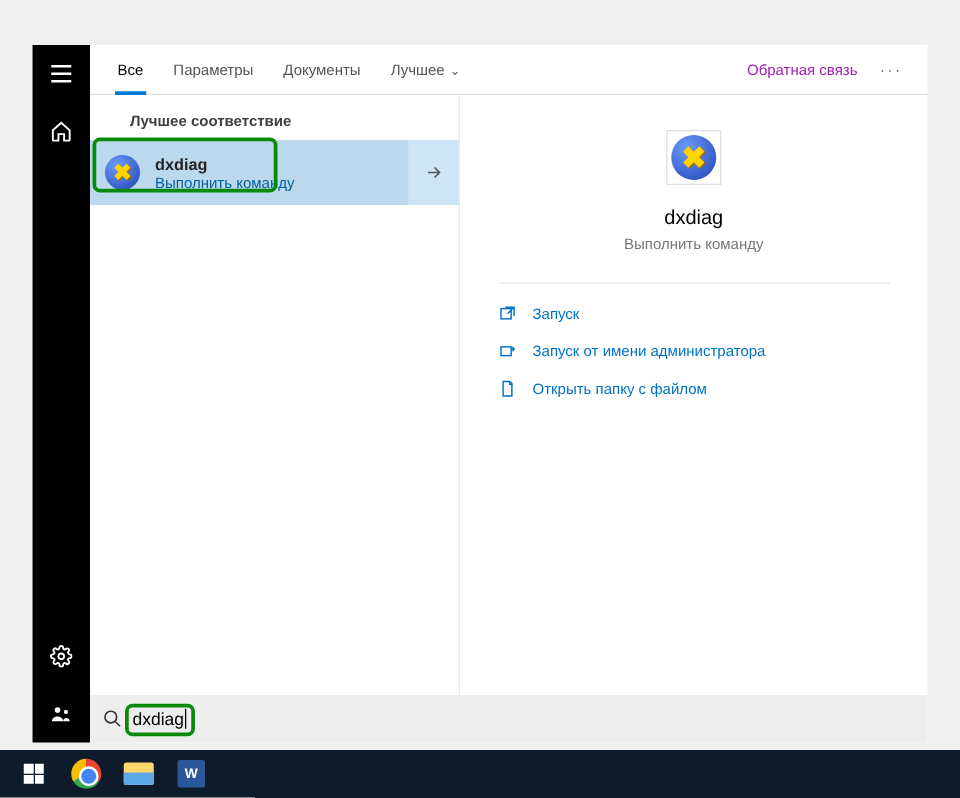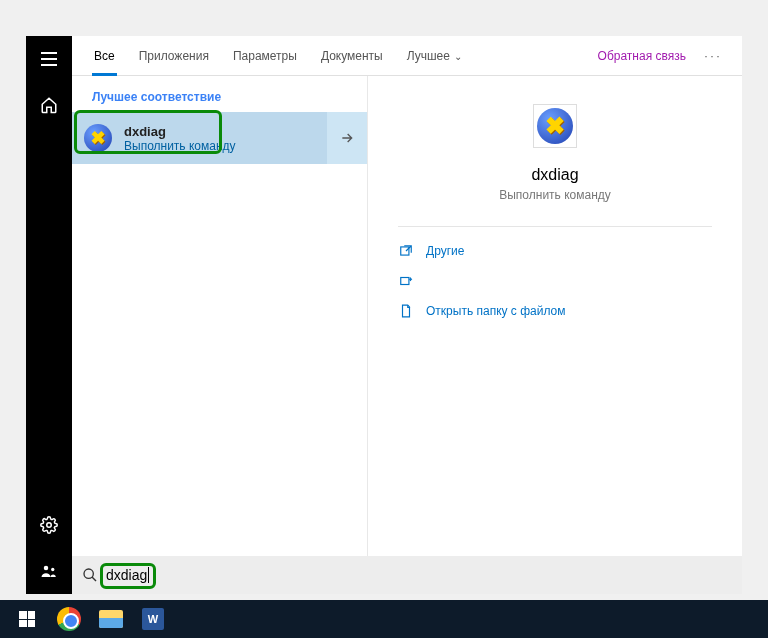--- a/index.html
+++ b/index.html
@@ -22,21 +22,21 @@
 .tab { padding: 0 12px; height: 40px; line-height: 40px; cursor: pointer; position: relative; }
 .tab.active { color: #000; font-weight: 500; }
 .tab.active::after { content: ""; position: absolute; bottom: 0; left: 10px; right: 10px; height: 3px; background: #0078d4; }
 .tab-chevron { margin-left: 4px; font-size: 10px; }
 .tabs-spacer { flex: 1; }
 .feedback { font-size: 12px; color: #a21caf; padding: 0 8px; cursor: pointer; }
 .more-dots { padding: 0 10px; color: #555; cursor: pointer; letter-spacing: 2px; }
 
 .content { flex: 1; display: flex; overflow: hidden; }
 .results { width: 295px; padding-top: 10px; }
-.section-title { font-size: 12px; font-weight: 600; padding: 4px 20px 8px; color: #3b82f6; }
+.section-title { font-size: 12px; font-weight: 600; padding: 4px 32px 8px; color: #404040; }
 .result-row { display: flex; align-items: stretch; height: 52px; }
 .result-item { flex: 1; display: flex; align-items: center; padding: 0 10px; background: #bcd8ec; cursor: pointer; position: relative; }
 .result-icon { width: 32px; height: 32px; display: flex; align-items: center; justify-content: center; margin-right: 10px; }
 .result-text { display: flex; flex-direction: column; }
 .result-title { font-size: 13px; font-weight: 700; color: #222; }
 .result-subtitle { font-size: 12px; color: #0060a0; }
 .highlight-box { position: absolute; border: 3px solid #0a8a0a; border-radius: 6px; pointer-events: none; }
 .hl1 { top: -2px; left: 2px; width: 148px; height: 44px; }
 .result-arrow { width: 40px; background: #cde5f4; display: flex; align-items: center; justify-content: center; color: #555; cursor: pointer; }
 
@@ -105,21 +105,20 @@
             <circle cx="17" cy="10" r="2.2"></circle>
             <path d="M14 20c0-2 1.5-3.5 3.5-3.5S21 18 21 20"></path>
           </svg>
       </div>
     </div>
   </div>
 
   <div class="main">
     <div class="tabs">
       <div class="tab active">Все</div>
-      <div class="tab">Приложения</div>
       <div class="tab">Параметры</div>
       <div class="tab">Документы</div>
       <div class="tab"><span>Лучшее</span><span class="tab-chevron">⌄</span></div>
       <div class="tabs-spacer"></div>
       <div class="feedback">Обратная связь</div>
       <div class="more-dots">···</div>
     </div>
 
     <div class="content">
       <div class="results">
@@ -155,29 +154,30 @@
         <div class="detail-sub">Выполнить команду</div>
         <div class="detail-divider"></div>
         <div class="action-list">
           <div class="action">
             <span class="action-icon">
               <svg width="14" height="14" viewBox="0 0 24 24" fill="none" stroke="#0072c6" stroke-width="2">
                   <rect x="3" y="5" width="14" height="14"></rect>
                   <path d="M9 3h12v12M21 3l-9 9"></path>
                 </svg>
             </span>
-            <span>Другие</span>
+            <span>Запуск</span>
           </div>
           <div class="action">
             <span class="action-icon">
               <svg width="14" height="14" viewBox="0 0 24 24" fill="none" stroke="#0072c6" stroke-width="2">
                   <rect x="3" y="6" width="14" height="12"></rect>
                   <path d="M17 9h4l-2-3M21 9l-2 3"></path>
                 </svg>
             </span>
+            <span>Запуск от имени администратора</span>
           </div>
           <div class="action">
             <span class="action-icon">
               <svg width="14" height="14" viewBox="0 0 24 24" fill="none" stroke="#0072c6" stroke-width="2">
                   <path d="M6 2h9l3 3v17H6z"></path>
                   <path d="M15 2v4h4"></path>
                 </svg>
             </span>
             <span>Открыть папку с файлом</span>
           </div>

